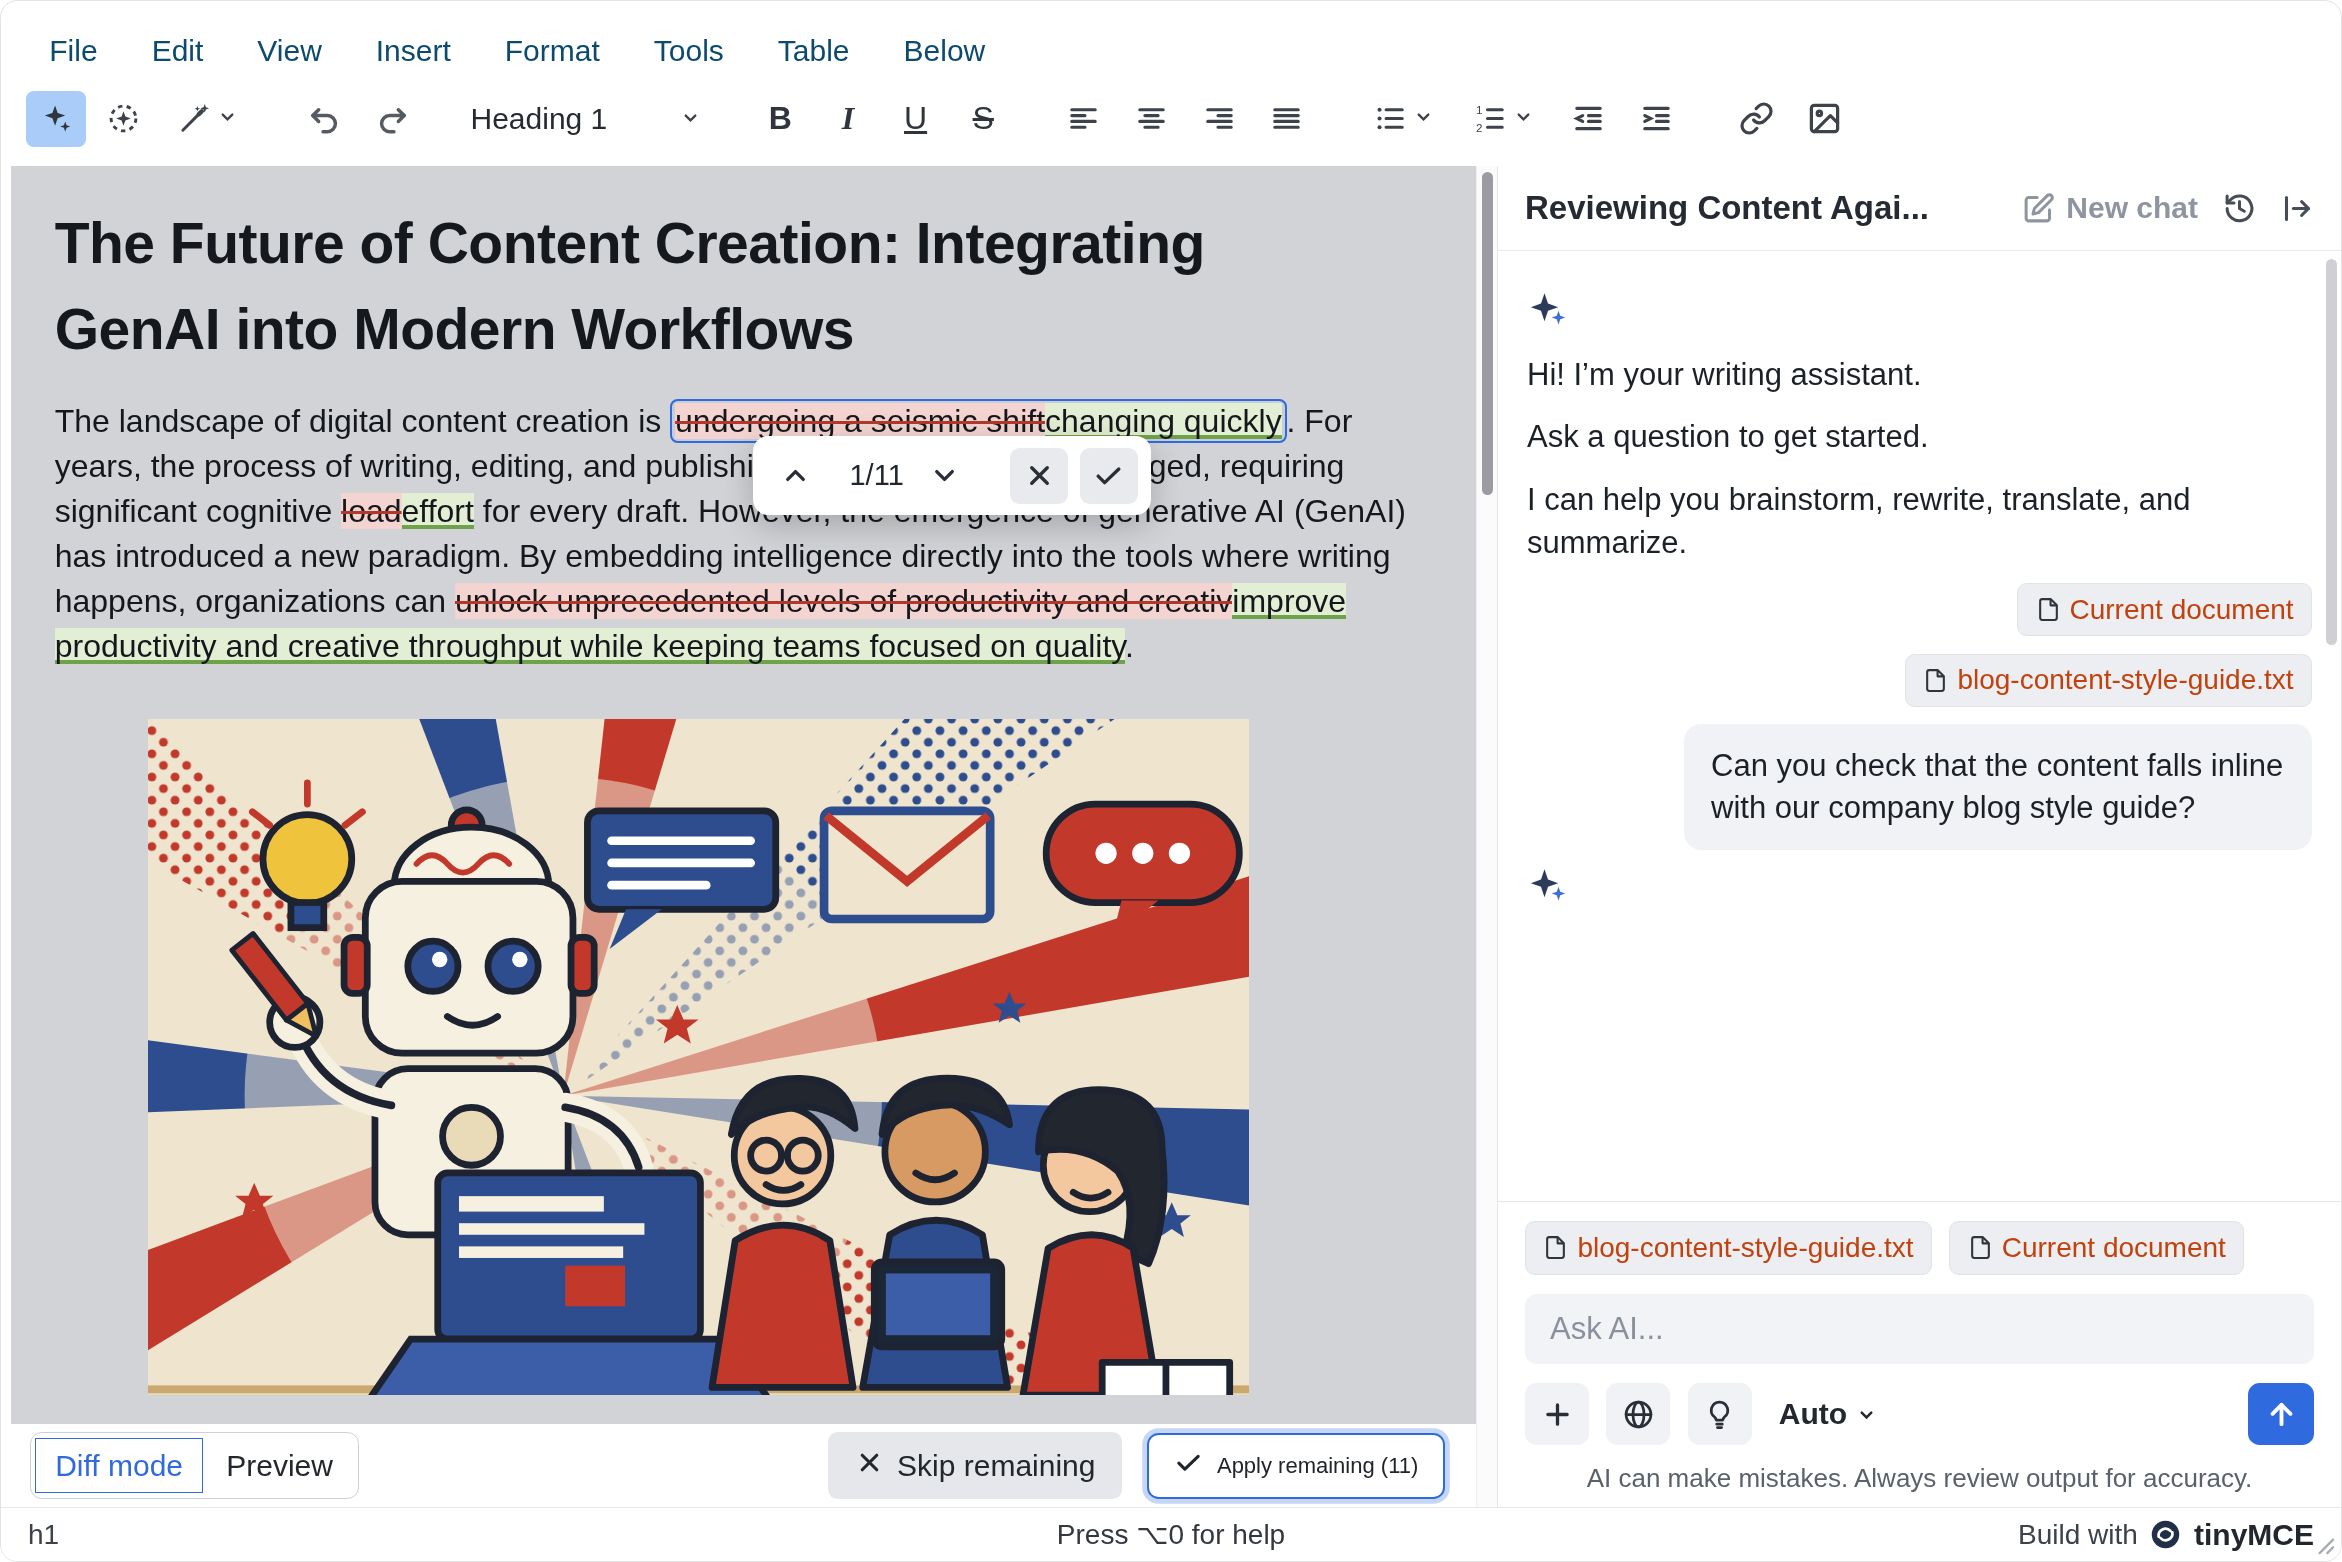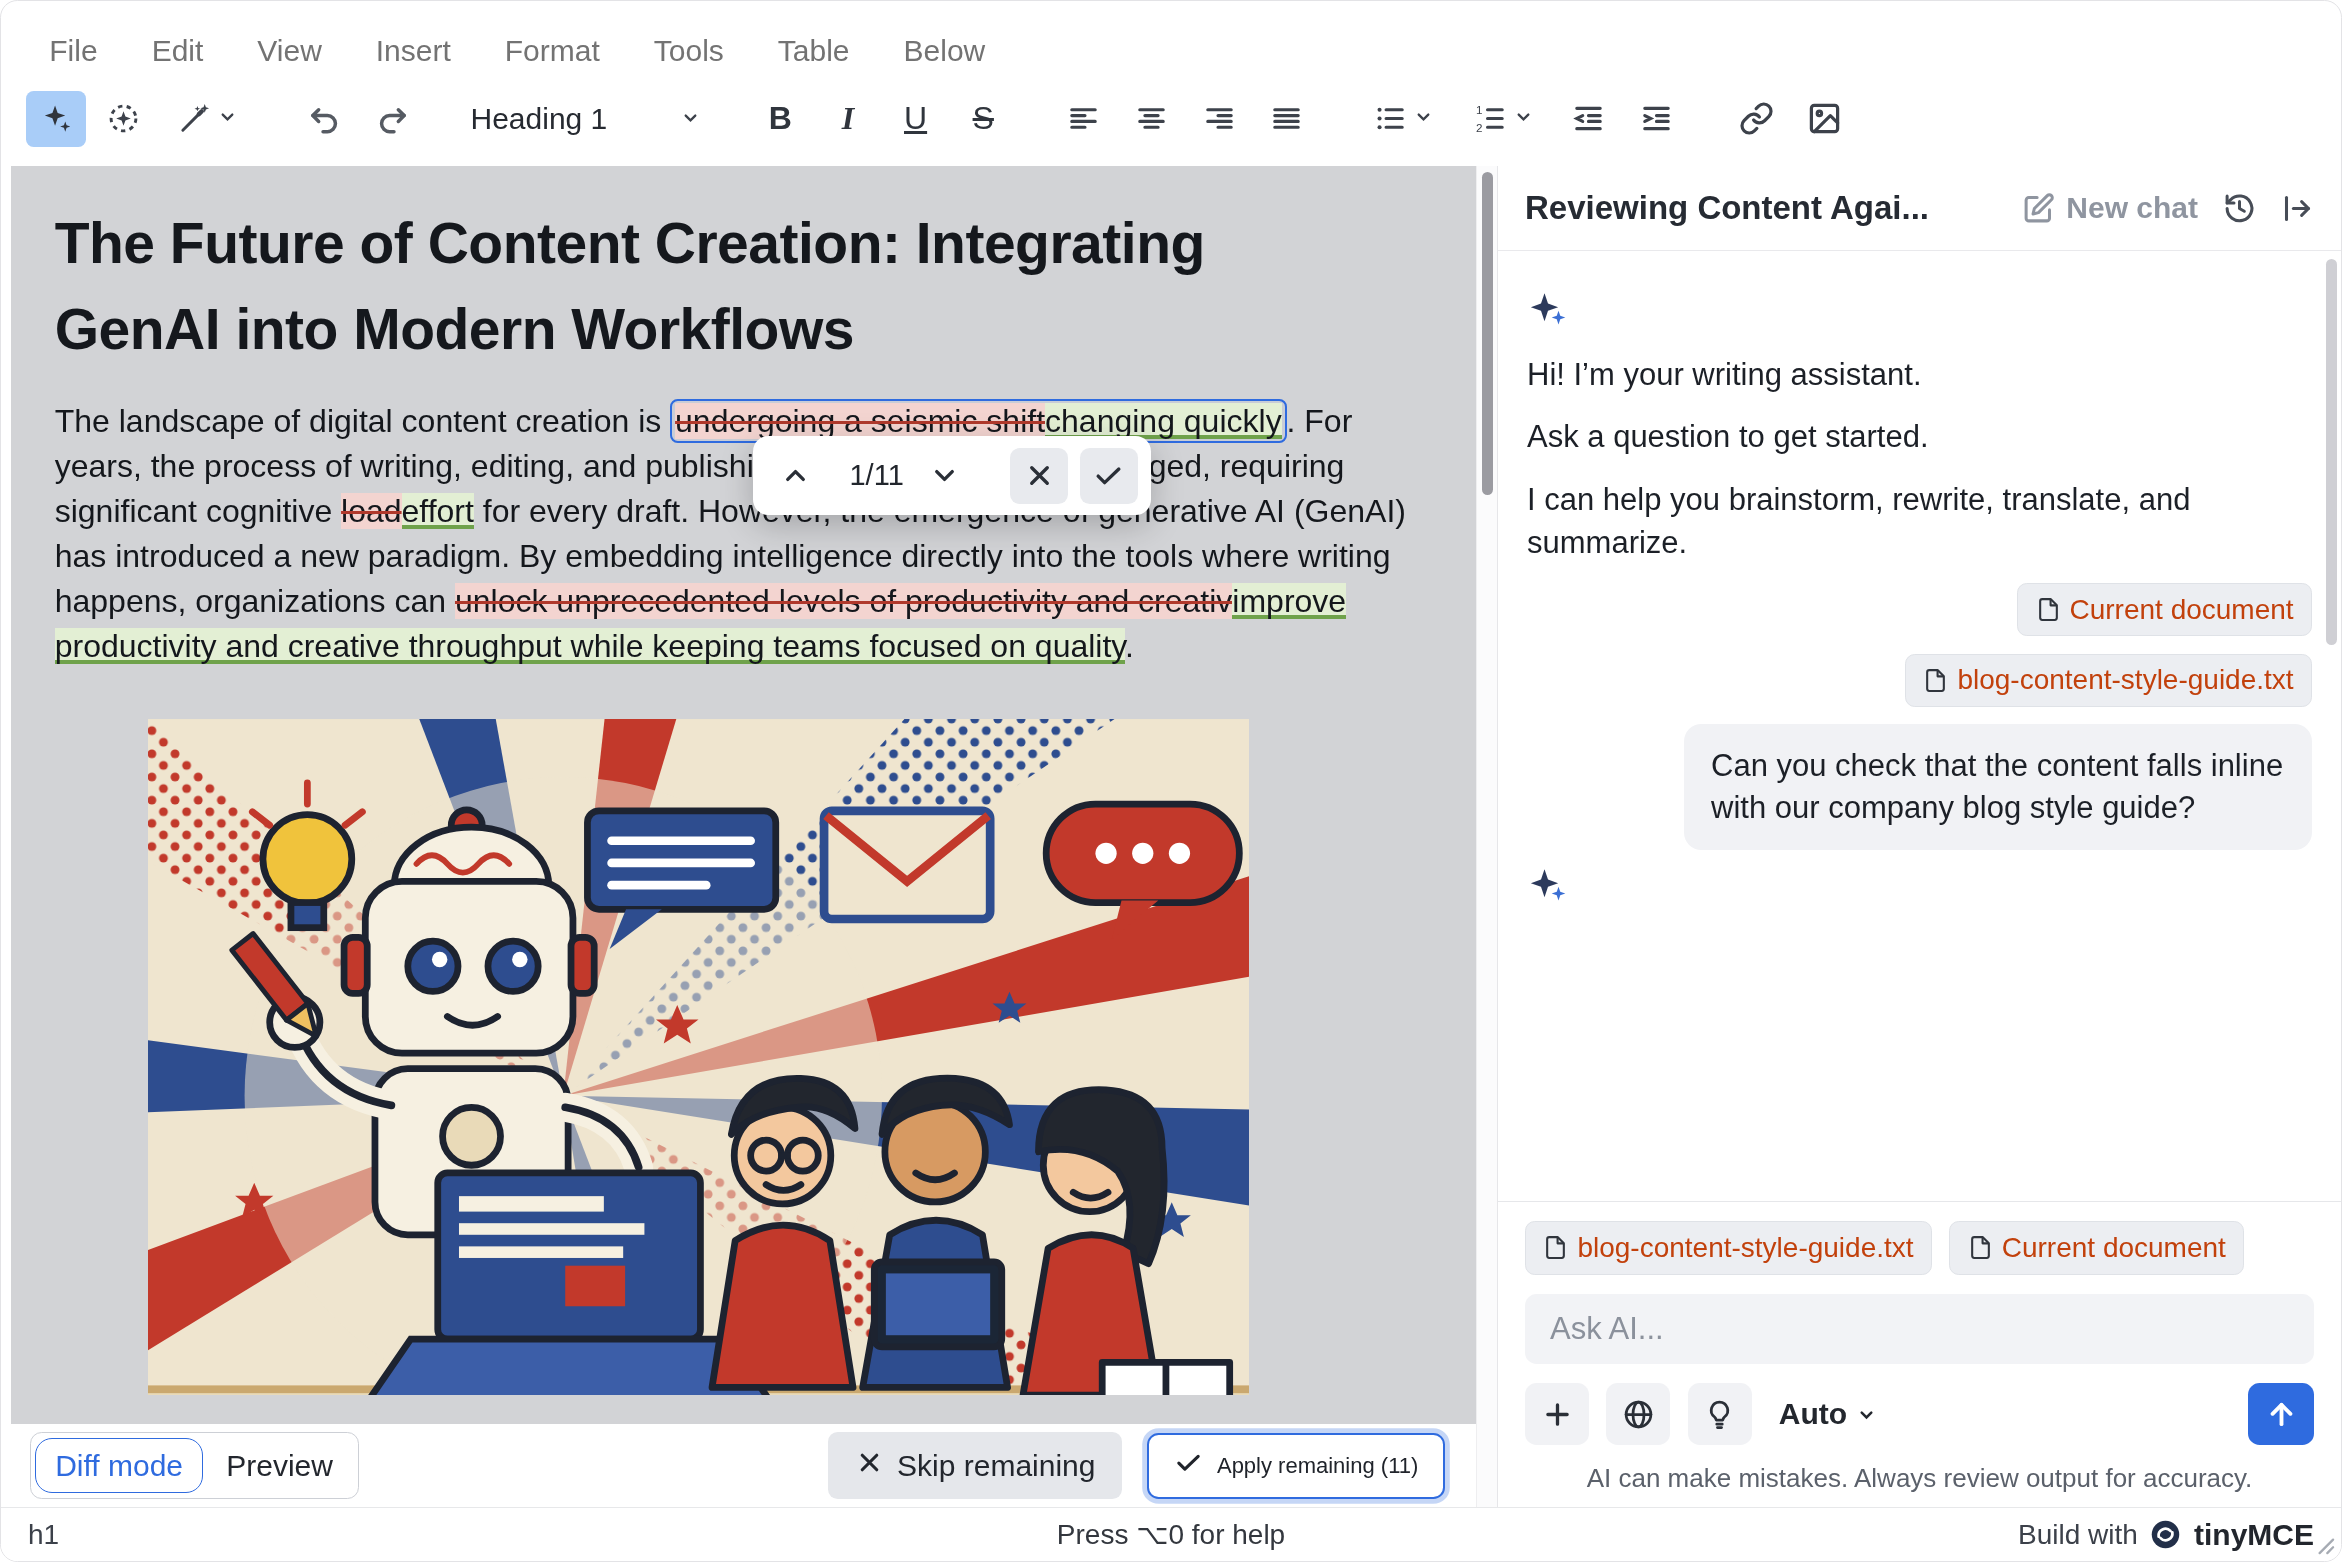--- a/index.html
+++ b/index.html
@@ -4,21 +4,21 @@
 <style>
   * { box-sizing: border-box; margin: 0; padding: 0; }
   html,body { width: 2342px; height: 1562px; }
   body { font-family: "Liberation Sans", sans-serif; background:#fff; color:#16191f; }
   button { border:none; background:transparent; font:inherit; color:inherit; cursor:pointer; }
 
   .window { position:absolute; inset:0; border:1.9px solid #e3e3e6; border-radius:17.4px; overflow:hidden;
             display:flex; flex-direction:column; background:#fff; }
 
   
-  .menubar { display:flex; gap:15.4px; padding:23px 29px 5.8px 29px; font-size:30px; color:#737373; }
+  .menubar { display:flex; gap:15.4px; padding:23px 29px 5.8px 29px; font-size:30px; color:#0c4a6e; }
   .menu-item { padding:9.7px 19.3px; border-radius:7.7px; }
 
   
   .toolbar { display:flex; align-items:center; gap:7.7px; padding:7.7px 25px 19.3px 25px; color:#3d424b; }
   .tbtn { min-width:60px; height:56px; border-radius:7.7px; display:flex; align-items:center; justify-content:center; gap:3.9px; }
   .tbtn svg { width:35px; height:35px; }
   .tbtn.active { background:#a9cdf8; }
   .tgap { width:25px; }
   .letter { font-size:32px; font-weight:bold; color:#30353d; }
   .letter.i { font-style:italic; font-family:"Liberation Serif", serif; }
@@ -46,21 +46,21 @@
               background:#fff; border-radius:15.4px; padding:11.6px 13.5px; box-shadow:0 9.7px 33px rgba(0,0,0,0.22); z-index:5; }
   .dn-btn { width:58px; height:56px; display:flex; align-items:center; justify-content:center; border-radius:9.7px; color:#2a2f37; }
   .dn-btn svg { width:31px; height:31px; }
   .dn-box { background:#e8eaee; }
   .dn-count { font-size:29px; color:#22262d; min-width:68px; text-align:right; }
   .dn-gap { width:13.5px; }
 
   
   .editor-bottom { height:83px; background:#fff; display:flex; align-items:center; padding:0 21px 0 19.3px; gap:25px; }
   .segmented { display:flex; align-items:center; border:1.9px solid #cdd0d6; border-radius:11.6px; padding:3.9px; gap:1.9px; }
-  .seg-btn { padding:11.6px 21px; border-radius:17px; font-size:30px; color:#23272e; }
+  .seg-btn { padding:11.6px 21px; border-radius:0; font-size:30px; color:#23272e; }
   .seg-btn.selected { border:1.9px solid #2f6bdf; color:#2f6bdf; padding:9.7px 19.3px; }
   .skip-btn { margin-left:auto; display:flex; align-items:center; gap:13.5px; background:#e5e7eb;
               border-radius:9.7px; padding:15.4px 27px; font-size:30px; color:#22262d; }
   .apply-btn { display:flex; align-items:center; gap:13.5px; background:#fff; border:2.9px solid #2f6bdf;
                box-shadow:0 0 0 4.8px rgba(47,107,223,0.28); border-radius:11.6px; padding:13.5px 25px;
                font-size:22px; color:#20242b; margin-right:9.7px; }
   .btn-ic svg { width:29px; height:29px; }
 
   
   .vscroll { width:21px; background:#fbfbfc; border-left:1px solid #eeeef0; position:relative; }

